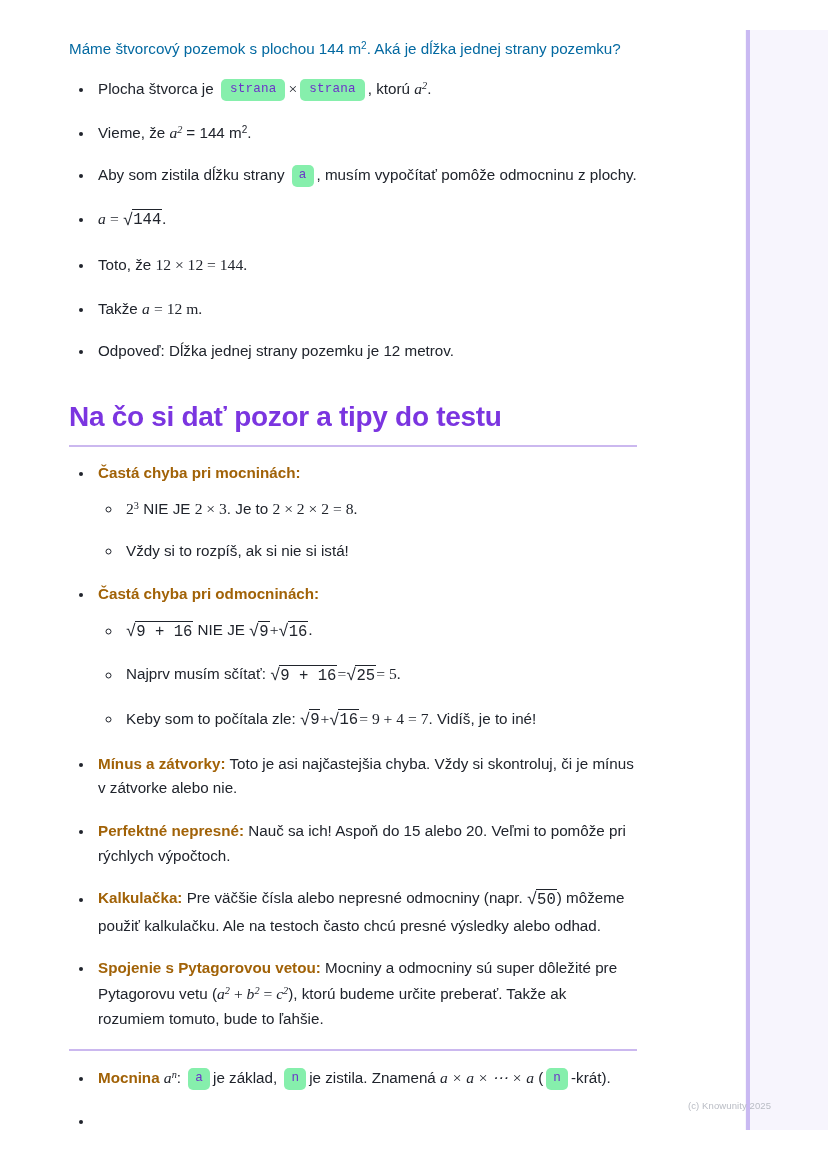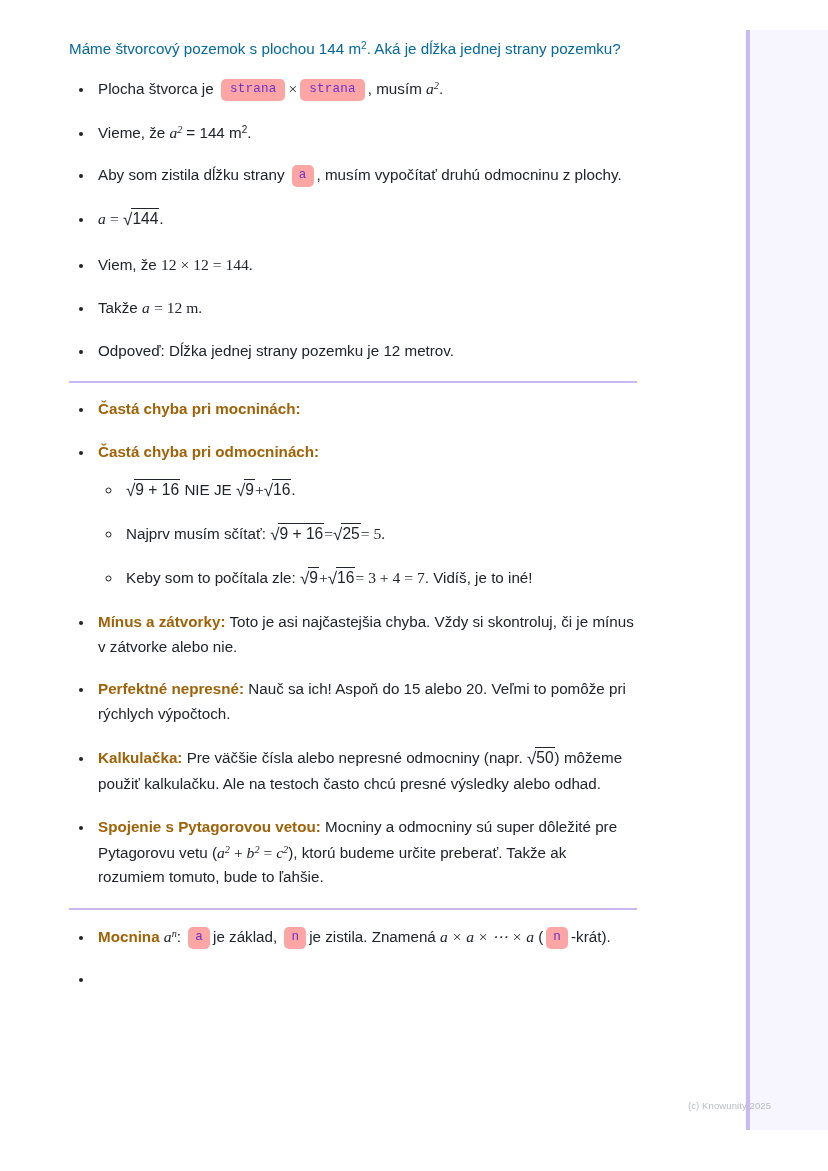--- a/index.html
+++ b/index.html
@@ -101,21 +101,21 @@
     width: 568px;
   }
   .after-rule { margin-top: 22px; }
 
   b, strong { font-weight: bold; color: #a16207; }
 
   
   code.chip {
     font-family: "Liberation Mono", monospace;
     font-size: 12.6px;
-    background: #fca5a5;
+    background: #86efac;
     color: #6b34c9;
     border-radius: 5px;
     padding: 4px 9px 4px 9px;
     margin: 0 3px;
     white-space: nowrap;
     letter-spacing: 0.2px;
     display: inline-block;
     line-height: 1.1;
     vertical-align: middle;
   }
@@ -143,21 +143,21 @@
   .unit {
     font-family: "Liberation Sans", sans-serif;
     font-style: normal;
     font-size: 15.2px;
   }
 
   
   .rad {
     display: inline-block;
     white-space: nowrap;
-    font-family: Liberation Sans, sans-serif;
+    font-family: Liberation Mono, monospace;
     font-size: 15.6px;
     vertical-align: baseline;
   }
   .rad > .sign {
     font-style: normal;
     font-size: 17px;
     vertical-align: -0.04em;
   }
   .rad > .rcd {
     border-top: 1.1px solid #20242c;
@@ -174,80 +174,92 @@
 <div class="watermark">(c) Knowunity 2025</div>
 
 <div class="page">
 
   <p class="intro"><span>Máme štvorcový pozemok s plochou 144 m</span><sup>2</sup><span>. Aká je dĺžka jednej strany pozemku?</span></p>
 
   <ul class="lvl1">
 
     <li>
       <span>Plocha štvorca je</span>
-      <code class="chip">strana</code><span class="mathn">×</span><code class="chip">strana</code><span>, musím</span>
+      <code class="chip">strana</code><span class="mathn">×</span><code class="chip">strana</code><span>, ktorú</span>
       <span class="math"><span>a</span><sup>2</sup></span><span>.</span>
     </li>
 
     <li>
       <span>Vieme, že</span>
       <span class="math"><span>a</span><sup>2</sup> <span class="up unit"><span>= 144 m</span><sup>2</sup></span></span><span>.</span>
     </li>
 
     <li>
       <span>Aby som zistila dĺžku strany</span>
-      <code class="chip tiny">a</code><span>, musím vypočítať druhú odmocninu z plochy.</span>
+      <code class="chip tiny">a</code><span>, musím vypočítať pomôže odmocninu z plochy.</span>
     </li>
 
     <li>
       <span class="math">a</span>
       <span class="mathn">=</span>
       <span class="rad"><span class="sign">√</span><span class="rcd">144</span></span><span class="mathn">.</span>
     </li>
 
     <li>
-      <span>Viem, že</span>
+      <span>Toto, že</span>
       <span class="mathn">12 × 12 = 144</span><span class="mathn">.</span>
     </li>
 
     <li>
       <span>Takže</span>
       <span class="math">a</span>
       <span class="mathn">= 12 m</span><span class="mathn">.</span>
     </li>
 
     <li>
       <span>Odpoveď: Dĺžka jednej strany pozemku je 12 metrov.</span>
     </li>
 
   </ul>
 
+  <h2 class="section">Na čo si dať pozor a tipy do testu</h2>
   <div class="section-rule"></div>
 
   <ul class="lvl1 after-rule">
 
     <li>
       <b>Častá chyba pri mocninách:</b>
+      <ul class="lvl2">
+        <li>
+          <span class="mathn"><span>2</span><sup>3</sup></span>
+          <span>NIE JE</span>
+          <span class="mathn">2 × 3</span><span>. Je to</span>
+          <span class="mathn">2 × 2 × 2 = 8</span><span class="mathn">.</span>
+        </li>
+        <li>
+          <span>Vždy si to rozpíš, ak si nie si istá!</span>
+        </li>
+      </ul>
     </li>
 
     <li>
       <b>Častá chyba pri odmocninách:</b>
       <ul class="lvl2">
         <li>
           <span class="rad"><span class="sign">√</span><span class="rcd">9 + 16</span></span>
           <span>NIE JE</span>
           <span class="rad"><span class="sign">√</span><span class="rcd">9</span></span><span class="mathn">+</span><span class="rad"><span class="sign">√</span><span class="rcd">16</span></span><span class="mathn">.</span>
         </li>
         <li>
           <span>Najprv musím sčítať:</span>
           <span class="rad"><span class="sign">√</span><span class="rcd">9 + 16</span></span><span class="mathn">=</span><span class="rad"><span class="sign">√</span><span class="rcd">25</span></span><span class="mathn">= 5</span><span class="mathn">.</span>
         </li>
         <li>
           <span>Keby som to počítala zle:</span>
-          <span class="rad"><span class="sign">√</span><span class="rcd">9</span></span><span class="mathn">+</span><span class="rad"><span class="sign">√</span><span class="rcd">16</span></span><span class="mathn">= 3 + 4 = 7</span><span>. Vidíš, je to iné!</span>
+          <span class="rad"><span class="sign">√</span><span class="rcd">9</span></span><span class="mathn">+</span><span class="rad"><span class="sign">√</span><span class="rcd">16</span></span><span class="mathn">= 9 + 4 = 7</span><span>. Vidíš, je to iné!</span>
         </li>
       </ul>
     </li>
 
     <li>
       <b>Mínus a zátvorky:</b>
       <span>Toto je asi najčastejšia chyba. Vždy si skontroluj, či je mínus v zátvorke alebo nie.</span>
     </li>
 
     <li>

